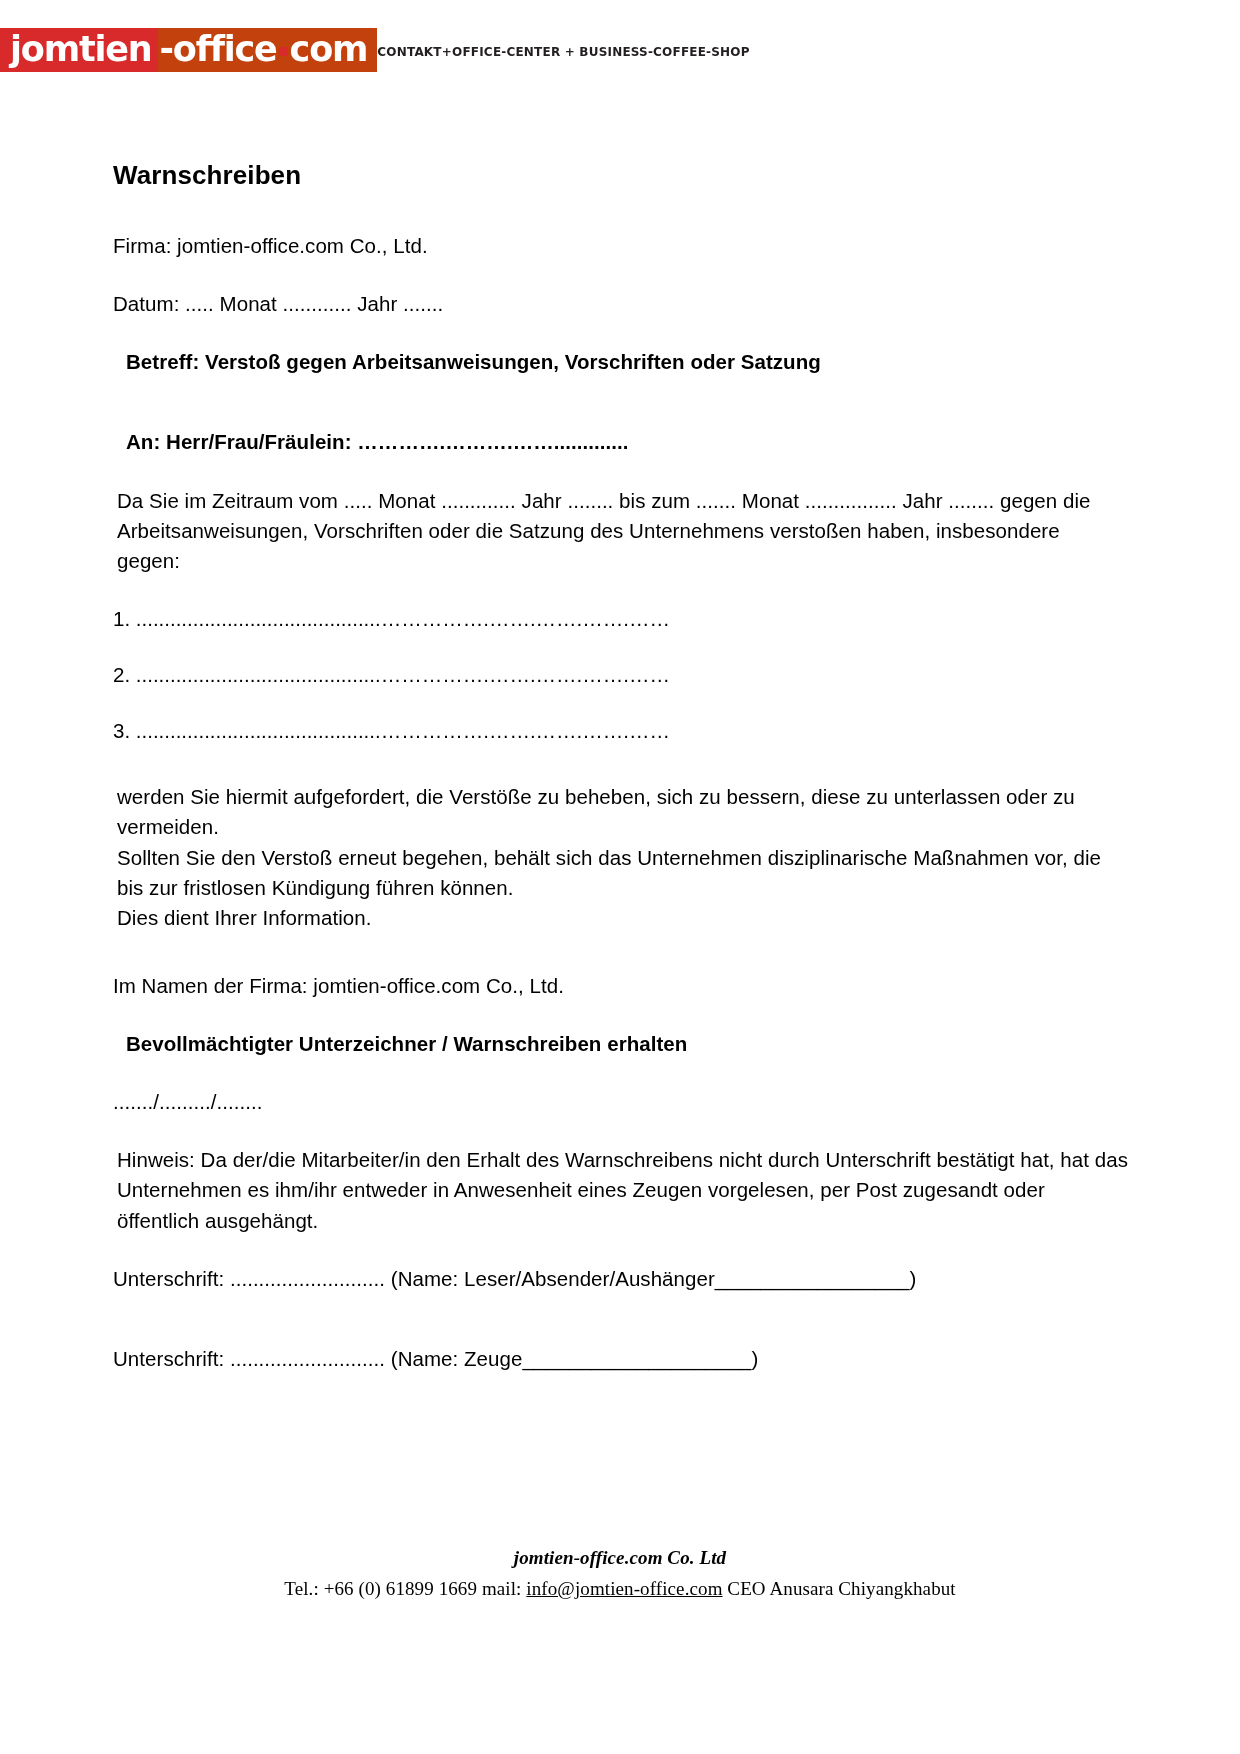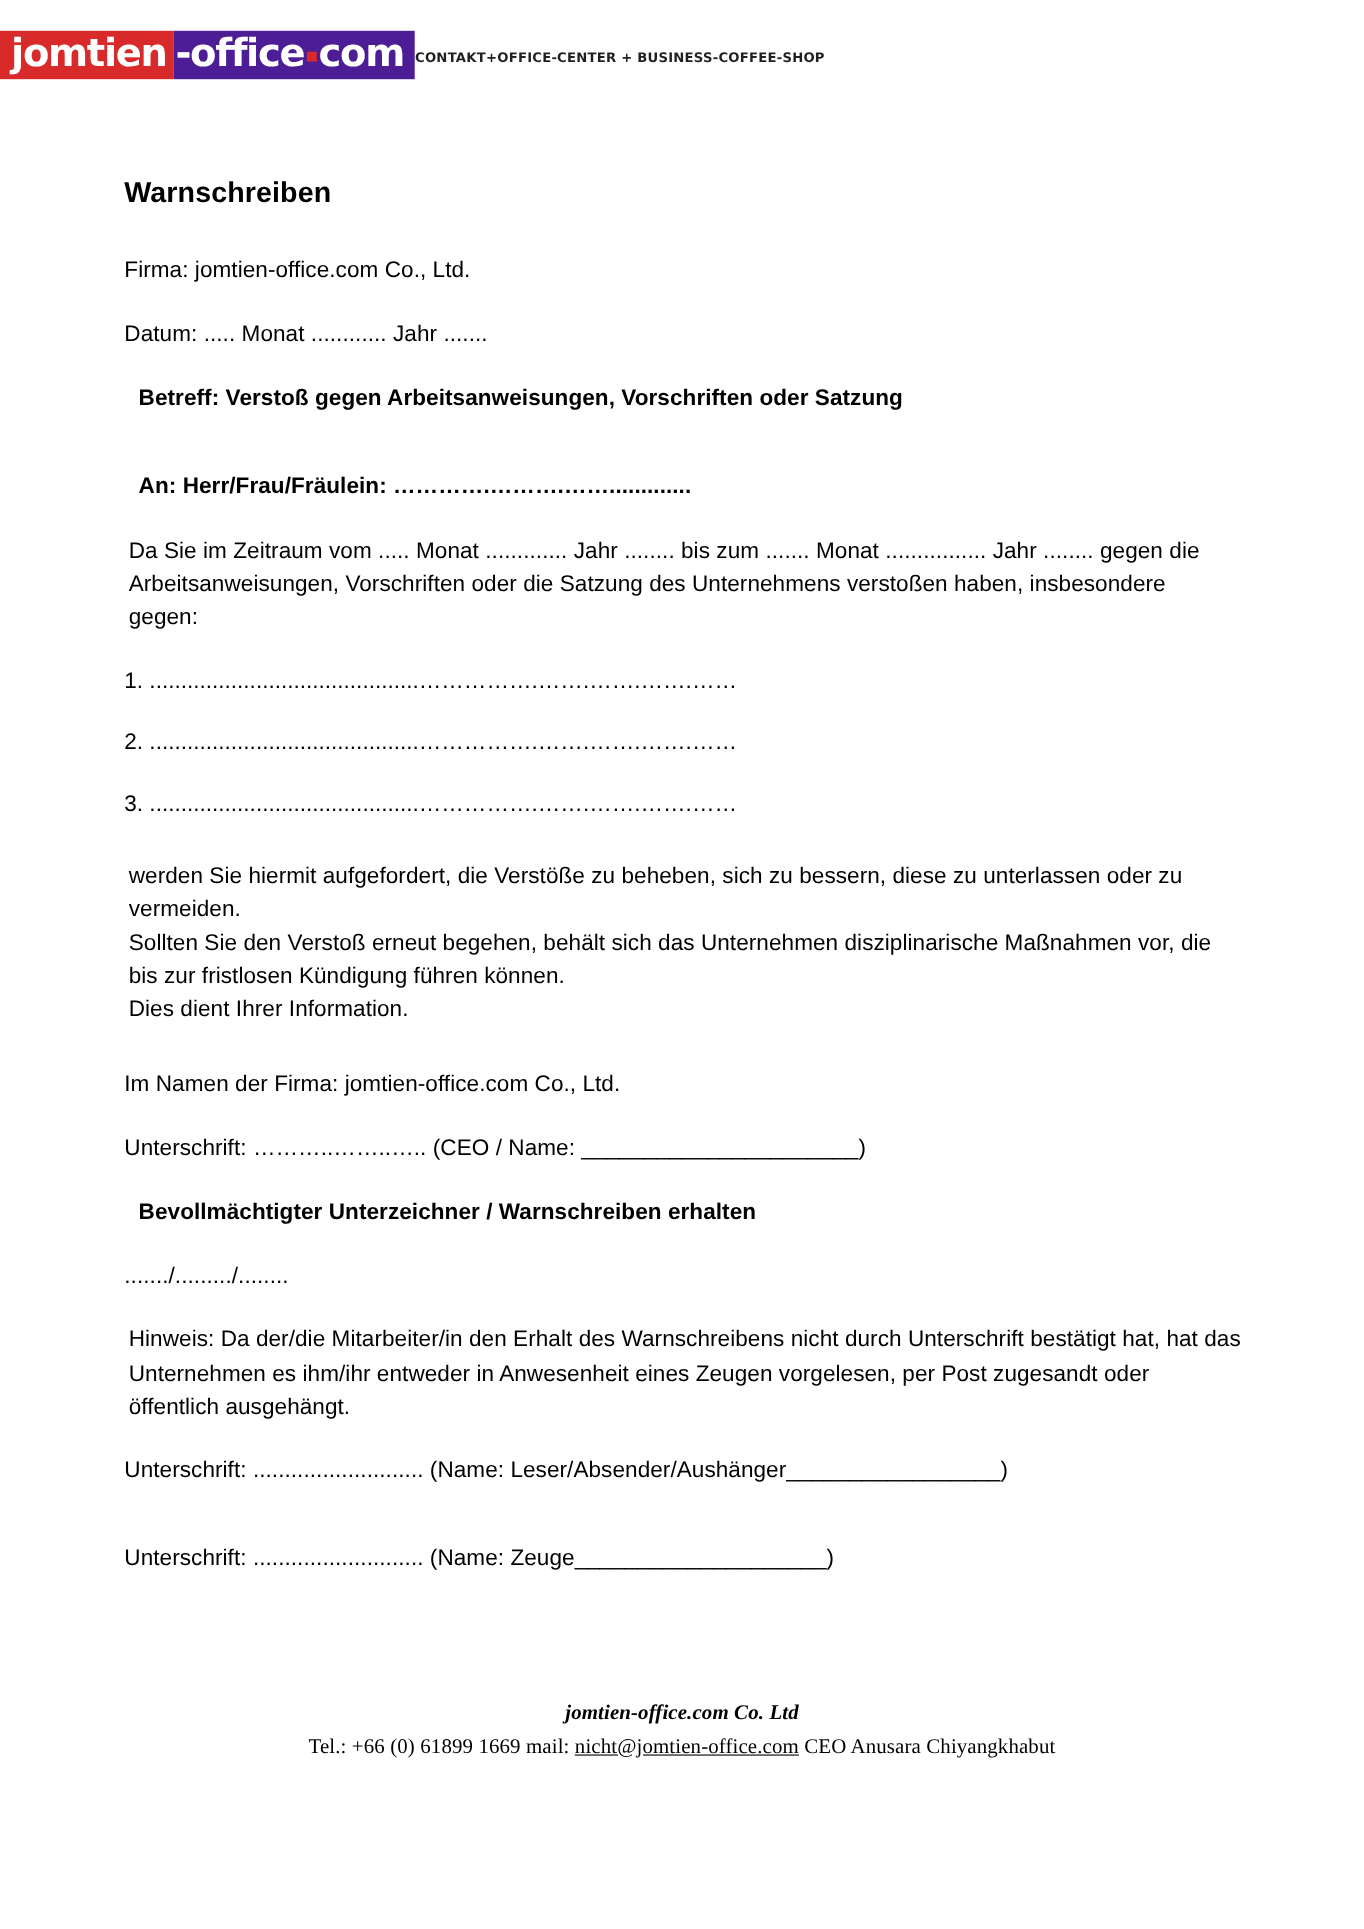--- a/index.html
+++ b/index.html
@@ -34,21 +34,21 @@
     align-items: stretch;
     height: 44px;
   }
   .logo-left {
     background: #d82a2a;
     display: flex;
     align-items: center;
     padding: 0 6px 0 10px;
   }
   .logo-right {
-    background: #4c1d95;
+    background: #c2410c;
     display: flex;
     align-items: center;
     padding: 0 10px 0 2px;
   }
   .logo-word {
     font-family: "DejaVu Sans", sans-serif;
     font-weight: 700;
     font-size: 35px;
     line-height: 1;
     letter-spacing: -1.2px;
@@ -186,37 +186,36 @@
     <div class="gap-sm"></div>
 
     <p class="para tight" style="margin-bottom:0">werden Sie hiermit aufgefordert, die Verstöße zu beheben, sich zu bessern, diese zu unterlassen oder zu vermeiden.</p>
     <p class="para tight" style="margin-bottom:0">Sollten Sie den Verstoß erneut begehen, behält sich das Unternehmen disziplinarische Maßnahmen vor, die bis zur fristlosen Kündigung führen können.</p>
     <p class="para">Dies dient Ihrer Information.</p>
 
     <div class="gap-sm"></div>
 
     <p class="line">Im Namen der Firma: jomtien-office.com Co., Ltd.</p>
 
-    <p class="line">Unterschrift: ………..……..…..  (CEO / Name: ______________________)</p>
 
     <p class="line bold">Bevollmächtigter Unterzeichner / Warnschreiben erhalten</p>
 
 
     <p class="line">......./........./........</p>
 
     <p class="para">Hinweis: Da der/die Mitarbeiter/in den Erhalt des Warnschreibens nicht durch Unterschrift bestätigt hat, hat das Unternehmen es ihm/ihr entweder in Anwesenheit eines Zeugen vorgelesen, per Post zugesandt oder öffentlich ausgehängt.</p>
 
     <p class="line">Unterschrift: ...........................  (Name: Leser/Absender/Aushänger_________________)</p>
 
     <div class="gap-md"></div>
 
     <p class="line">Unterschrift: ...........................  (Name: Zeuge____________________)</p>
 
   </div>
 
   <div class="footer">
     <div class="footer-company">jomtien-office.com Co. Ltd</div>
     <div class="footer-line">
-      <span class="nowrap">Tel.:  +66 (0) 61899 1669     mail: </span><a class="footer-mail" href="#" style="color:#000">nicht@jomtien-office.com</a><span class="nowrap">   CEO Anusara Chiyangkhabut</span>
+      <span class="nowrap">Tel.:  +66 (0) 61899 1669     mail: </span><a class="footer-mail" href="#" style="color:#000">info@jomtien-office.com</a><span class="nowrap">   CEO Anusara Chiyangkhabut</span>
     </div>
   </div>
 
 </div>
 
 </body></html>

